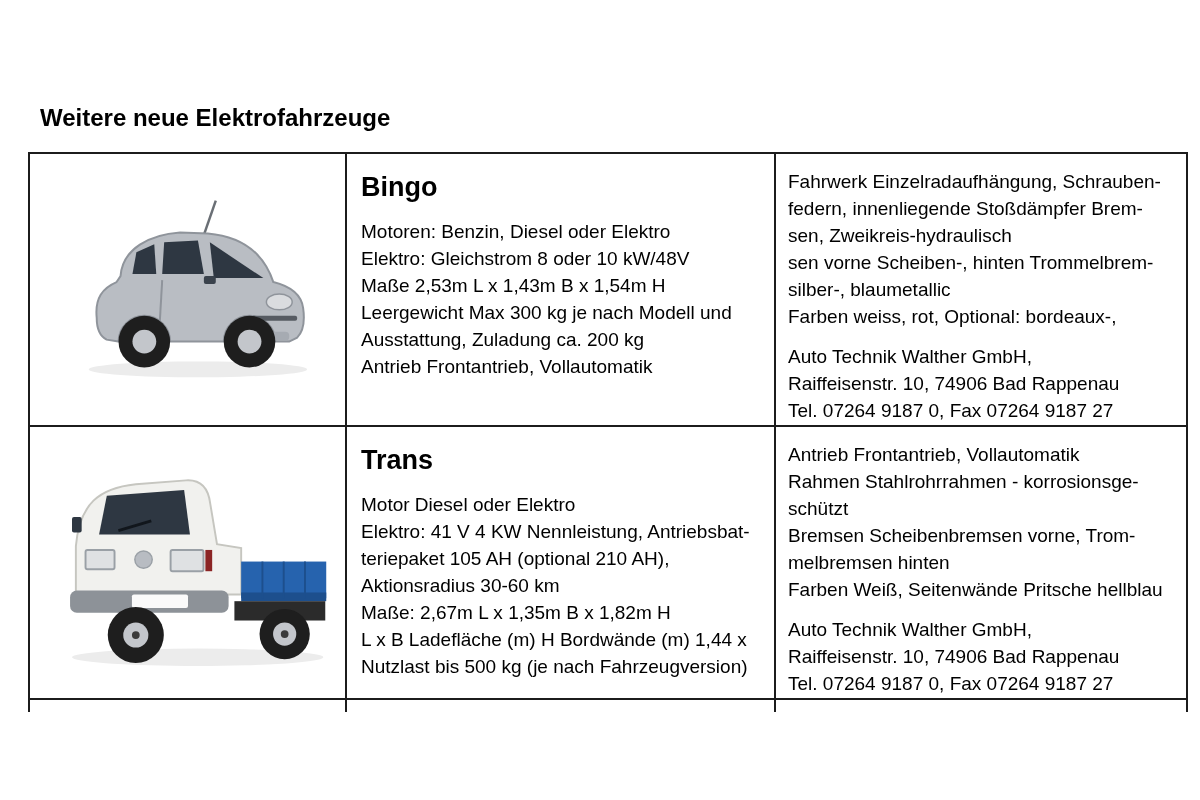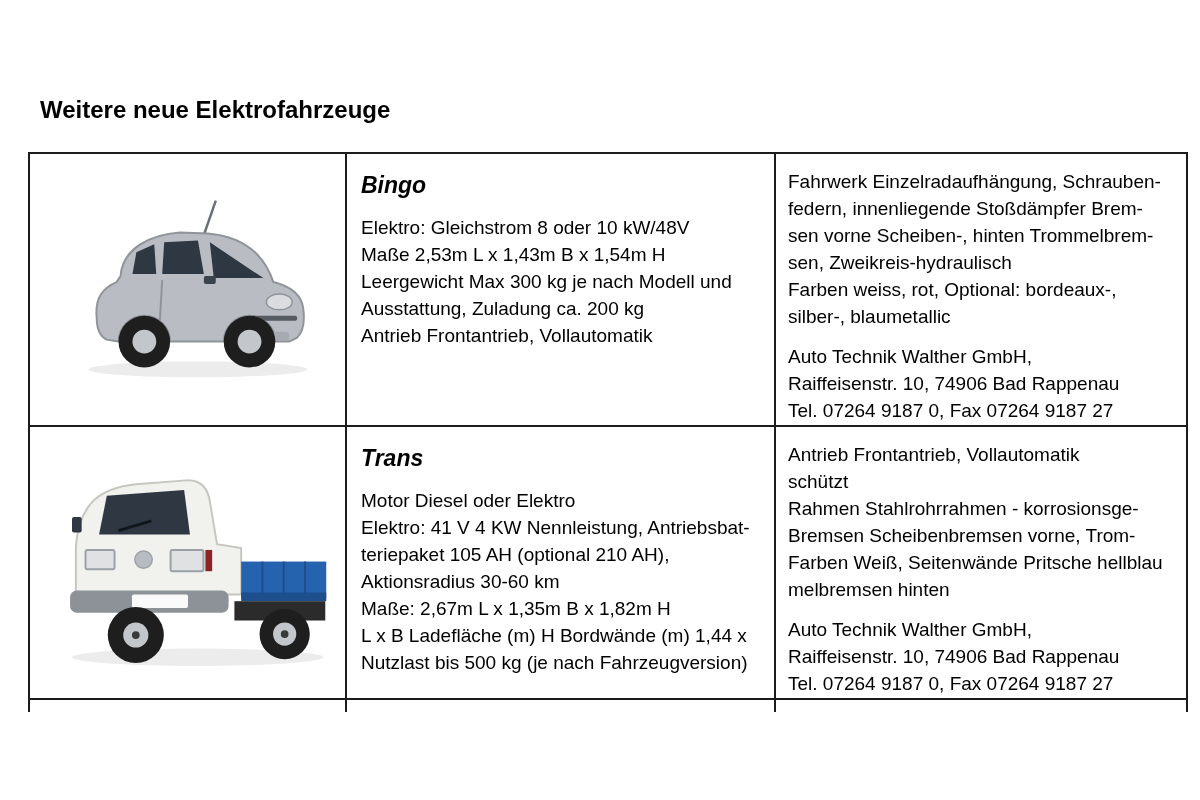--- a/index.html
+++ b/index.html
@@ -1,21 +1,21 @@
 <!DOCTYPE html>
 <html><head>
 <meta charset="utf-8">
 <style>
   html,body{margin:0;padding:0;background:#ffffff;}
   .page{
     position:relative;width:1200px;height:800px;background:#ffffff;overflow:hidden;
     font-family:"Liberation Sans","DejaVu Sans",sans-serif;color:#000;
   }
   .title{
-    position:absolute;left:40px;top:96px;margin:0;
+    position:absolute;left:40px;top:104px;margin:0;
     font-size:24px;font-weight:bold;color:#000;
   }
   .table-clip{
     position:absolute;left:28px;top:152px;width:1160px;height:560px;overflow:hidden;
   }
   .vtable{
     box-sizing:border-box;width:1160px;
     border:2px solid #1c1c1c;border-bottom:none;
   }
   .row{
@@ -25,21 +25,21 @@
   .row-partial{
     display:grid;grid-template-columns:317px 429px 1fr;
     height:40px;border-bottom:none;
   }
   .cell{box-sizing:border-box;border-right:2px solid #1c1c1c;overflow:hidden;}
   .cell:last-child{border-right:none;}
   .row .cell{height:271px;}
   .photo-cell{display:flex;align-items:center;justify-content:center;}
   .specs-cell{padding:12px 14px;}
   .details-cell{padding:14px 12px;}
-  .vehicle-name{font-size:23px;font-weight:bold;margin:6px 0 15px 0;font-style:italic;}
+  .vehicle-name{font-size:27px;font-weight:bold;margin:6px 0 15px 0;}
   .line{font-size:19px;line-height:27px;white-space:nowrap;}
   .contact{margin-top:13px;}
   .b{font-weight:normal;}
 </style>
 </head>
 <body>
 
 <div class="page">
 
   <h1 class="title">Weitere neue Elektrofahrzeuge</h1>
@@ -65,33 +65,34 @@
             <rect x="194" y="126" width="46" height="5" rx="2" fill="#565b62"></rect>
             <rect x="176" y="142" width="56" height="9" rx="4" fill="#a6abb2"></rect>
             <circle cx="86" cy="152" r="26" fill="#1e1e1e"></circle>
             <circle cx="86" cy="152" r="12" fill="#c3c6cb"></circle>
             <circle cx="192" cy="152" r="26" fill="#1e1e1e"></circle>
             <circle cx="192" cy="152" r="12" fill="#c3c6cb"></circle>
           </svg>
         </div>
         <div class="cell specs-cell">
           <div class="vehicle-name">Bingo</div>
+          <div class="line">Motoren: Benzin, Diesel oder Elektro</div>
           <div class="line">Elektro: Gleichstrom 8 oder 10 kW/48V</div>
           <div class="line">Maße 2,53m L x 1,43m B x 1,54m H</div>
           <div class="line">Leergewicht Max 300 kg je nach Modell und</div>
           <div class="line">Ausstattung, Zuladung ca. 200 kg</div>
           <div class="line">Antrieb Frontantrieb, Vollautomatik</div>
         </div>
         <div class="cell details-cell">
           <div class="line">Fahrwerk Einzelradaufhängung, Schrauben-</div>
           <div class="line">federn, innenliegende Stoßdämpfer Brem-</div>
+          <div class="line">sen, Zweikreis-hydraulisch</div>
           <div class="line">sen vorne Scheiben-, hinten Trommelbrem-</div>
-          <div class="line">sen, Zweikreis-hydraulisch</div>
+          <div class="line">silber-, blaumetallic</div>
           <div class="line">Farben weiss, rot, Optional: bordeaux-,</div>
-          <div class="line">silber-, blaumetallic</div>
           <div class="contact">
             <div class="line">Auto Technik Walther GmbH,</div>
             <div class="line"><span>Raiffeisenstr. 10, </span><span class="b">74906 Bad Rappenau</span></div>
             <div class="line">Tel. 07264 9187 0, Fax 07264 9187 27</div>
             <div class="line"></div>
           </div>
         </div>
       </div>
 
       <div class="row">
@@ -128,25 +129,25 @@
           <div class="line">Motor Diesel oder Elektro</div>
           <div class="line">Elektro: 41 V 4 KW Nennleistung, Antriebsbat-</div>
           <div class="line">teriepaket 105 AH (optional 210 AH),</div>
           <div class="line">Aktionsradius 30-60 km</div>
           <div class="line">Maße: 2,67m L x 1,35m B x 1,82m H</div>
           <div class="line">L x B Ladefläche (m) H Bordwände (m) 1,44 x</div>
           <div class="line">Nutzlast bis 500 kg (je nach Fahrzeugversion)</div>
         </div>
         <div class="cell details-cell">
           <div class="line">Antrieb Frontantrieb, Vollautomatik</div>
+          <div class="line">Rahmen Stahlrohrrahmen - korrosionsge-</div>
           <div class="line">schützt</div>
-          <div class="line">Rahmen Stahlrohrrahmen - korrosionsge-</div>
           <div class="line">Bremsen Scheibenbremsen vorne, Trom-</div>
+          <div class="line">melbremsen hinten</div>
           <div class="line">Farben Weiß, Seitenwände Pritsche hellblau</div>
-          <div class="line">melbremsen hinten</div>
           <div class="contact">
             <div class="line">Auto Technik Walther GmbH,</div>
             <div class="line"><span>Raiffeisenstr. 10, </span><span class="b">74906 Bad Rappenau</span></div>
             <div class="line">Tel. 07264 9187 0, Fax 07264 9187 27</div>
             <div class="line"></div>
           </div>
         </div>
       </div>
 
       <div class="row-partial">

